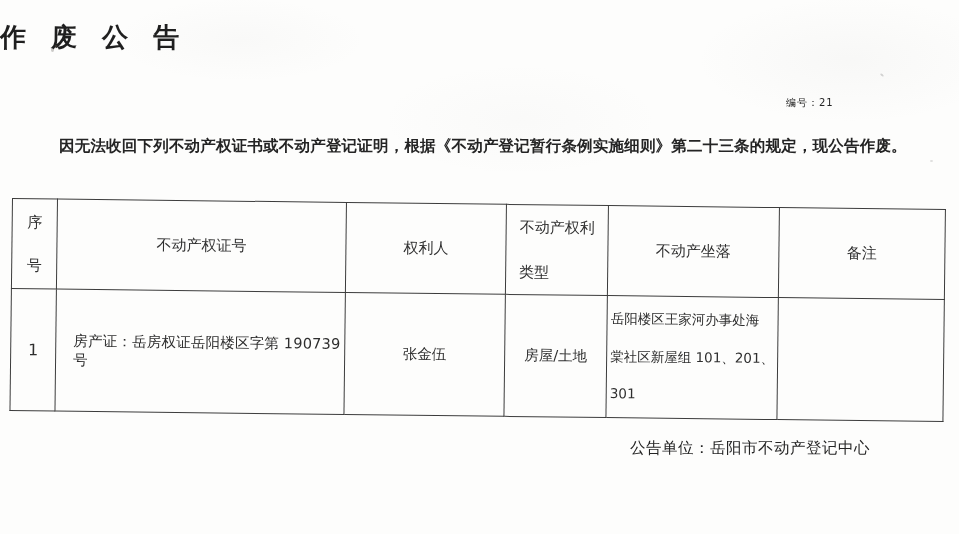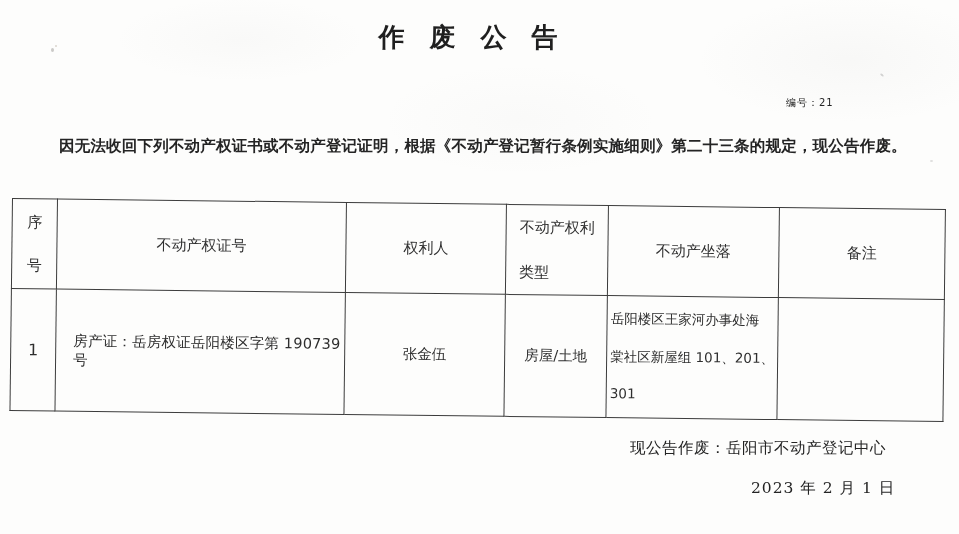--- a/index.html
+++ b/index.html
@@ -13,21 +13,20 @@
   .page{
     position:relative;width:959px;height:534px;
     background:
       radial-gradient(ellipse 220px 90px at 850px 60px, rgba(150,150,150,0.05), rgba(0,0,0,0) 70%),
       radial-gradient(ellipse 180px 60px at 240px 40px, rgba(150,150,150,0.04), rgba(0,0,0,0) 70%),
       radial-gradient(ellipse 200px 80px at 520px 120px, rgba(150,150,150,0.03), rgba(0,0,0,0) 70%),
       #fdfdfc;
   }
   .title{
     position:absolute;top:20px;left:0;width:944px;
-    text-align:center;
     font-size:26px;font-weight:bold;color:#1f1f1f;
     letter-spacing:8px;
     font-family:"DejaVu Sans",sans-serif;
   }
   .doc-number{
     position:absolute;top:81px;left:786px;
     font-size:10px;font-weight:normal;color:#242424;
     letter-spacing:1px;
     margin-top:15px;
   }
@@ -122,22 +121,21 @@
         <td>房屋/土地</td>
         <td class="cell-loc"><span class="block-left">岳阳楼区王家河办事处海
 棠社区新屋组 101、201、
 301</span></td>
         <td></td>
       </tr>
     </tbody>
       </table>
   </div>
 
-  <div class="issuer-line">现公告作废：岳阳市不动产登记中心</div>
+  <div class="issuer-line">公告单位：岳阳市不动产登记中心</div>
 
-  <div class="date-line">2023 年 2 月 1 日</div>
 
   <div class="speck s1"></div>
   <div class="speck s2"></div>
   <div class="speck s3"></div>
   <div class="speck s4"></div>
 
 </div>
 
 </body></html>

